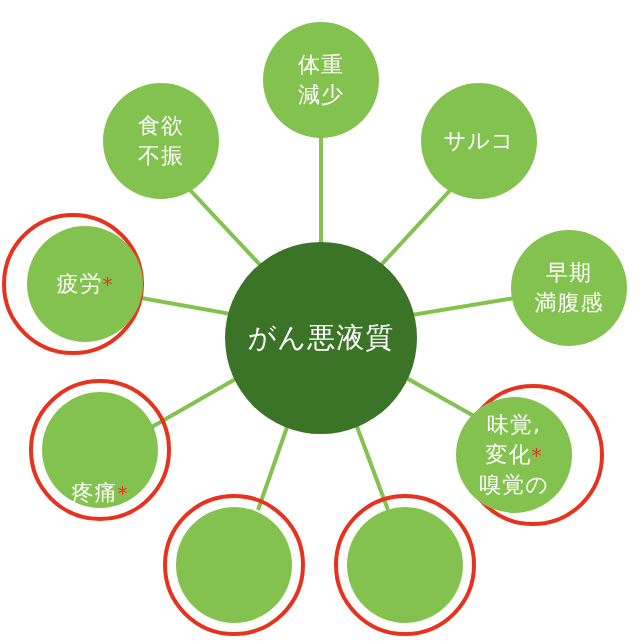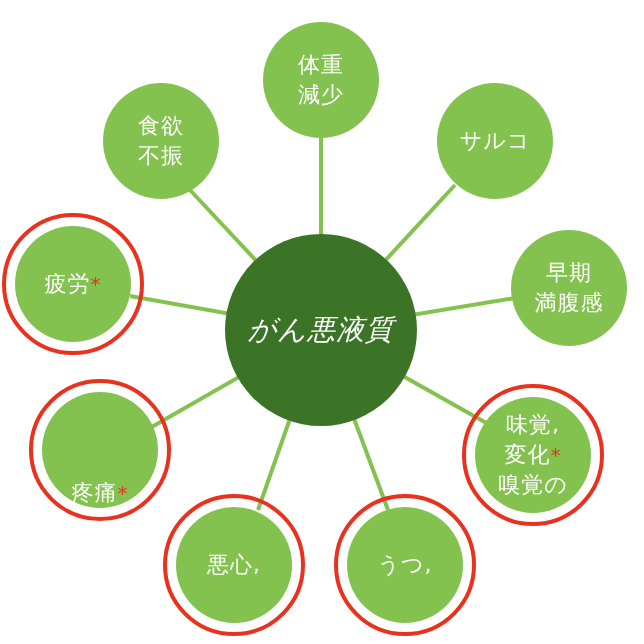--- a/index.html
+++ b/index.html
@@ -32,71 +32,69 @@
     <line x1="321" y1="330" x2="190" y2="190"></line>
   </g>
 </svg>
 
 <div class="ring" style="left:2px; top:213px;"></div>
 <div class="ring" style="left:29px; top:379px;"></div>
 <div class="ring" style="left:163px; top:494px;"></div>
 <div class="ring" style="left:334px; top:494px;"></div>
 <div class="ring" style="left:462px; top:384px;"></div>
 
-<div class="node center" style="left:225px; top:234px;font-style:italic;">
+<div class="node center" style="left:225px; top:242px;">
   <span class="label">がん悪液質</span>
 </div>
 
 <div class="node sat" style="left:263px; top:22px;">
   <div class="label">
     <div>体重</div>
     <div>減少</div>
   </div>
 </div>
 
-<div class="node sat" style="left:437px; top:83px;justify-content:center;">
+<div class="node sat" style="left:421px; top:83px;justify-content:center;">
   <div class="label">
     <div>サルコ</div>
   </div>
 </div>
 
 <div class="node sat" style="left:511px; top:230px;text-align:center;">
   <div class="label">
     <div>早期</div>
     <div>満腹感</div>
   </div>
 </div>
 
-<div class="node sat" style="left:475px; top:397px;justify-content:center;">
+<div class="node sat" style="left:456px; top:397px;justify-content:center;">
   <div class="label">
     <div>味覚,</div>
     <div><span>変化</span><span class="asterisk">*</span></div>
     <div>嗅覚の</div>
   </div>
 </div>
 
 <div class="node sat" style="left:347px; top:507px;">
   <div class="label">
-    <div>うつ,</div>
   </div>
 </div>
 
 <div class="node sat" style="left:176px; top:507px;">
   <div class="label">
-    <div>悪心,</div>
   </div>
 </div>
 
 <div class="node sat" style="left:42px; top:392px;align-items:flex-end;">
   <div class="label">
     <div><span>疼痛</span><span class="asterisk">*</span></div>
   </div>
 </div>
 
-<div class="node sat" style="left:15px; top:226px;">
+<div class="node sat" style="left:27px; top:226px;">
   <div class="label">
     <div><span>疲労</span><span class="asterisk">*</span></div>
   </div>
 </div>
 
 <div class="node sat" style="left:103px; top:83px;">
   <div class="label">
     <div>食欲</div>
     <div>不振</div>
   </div>

